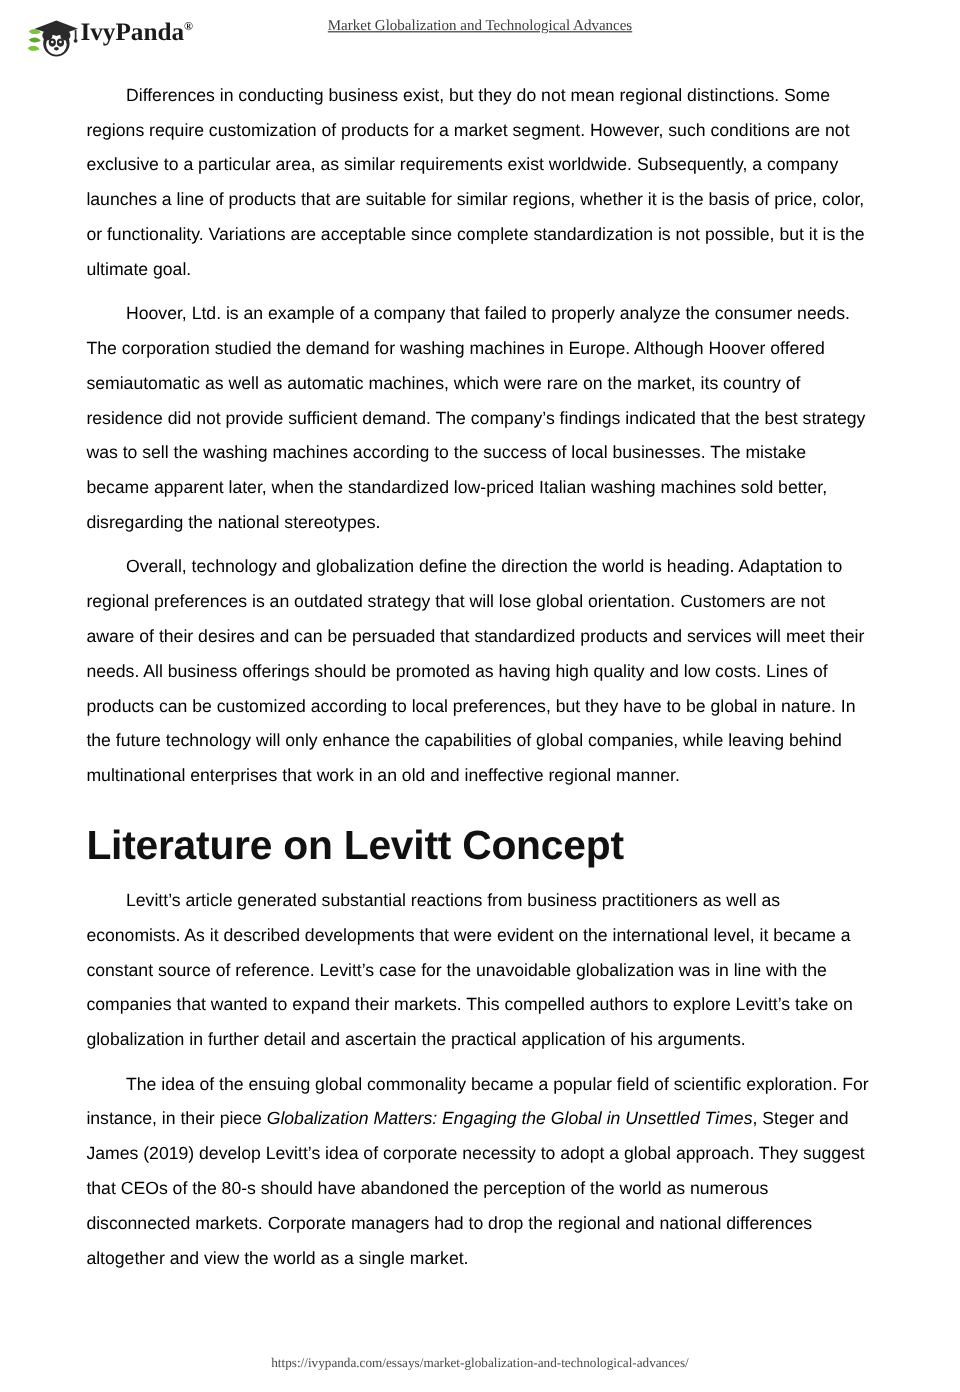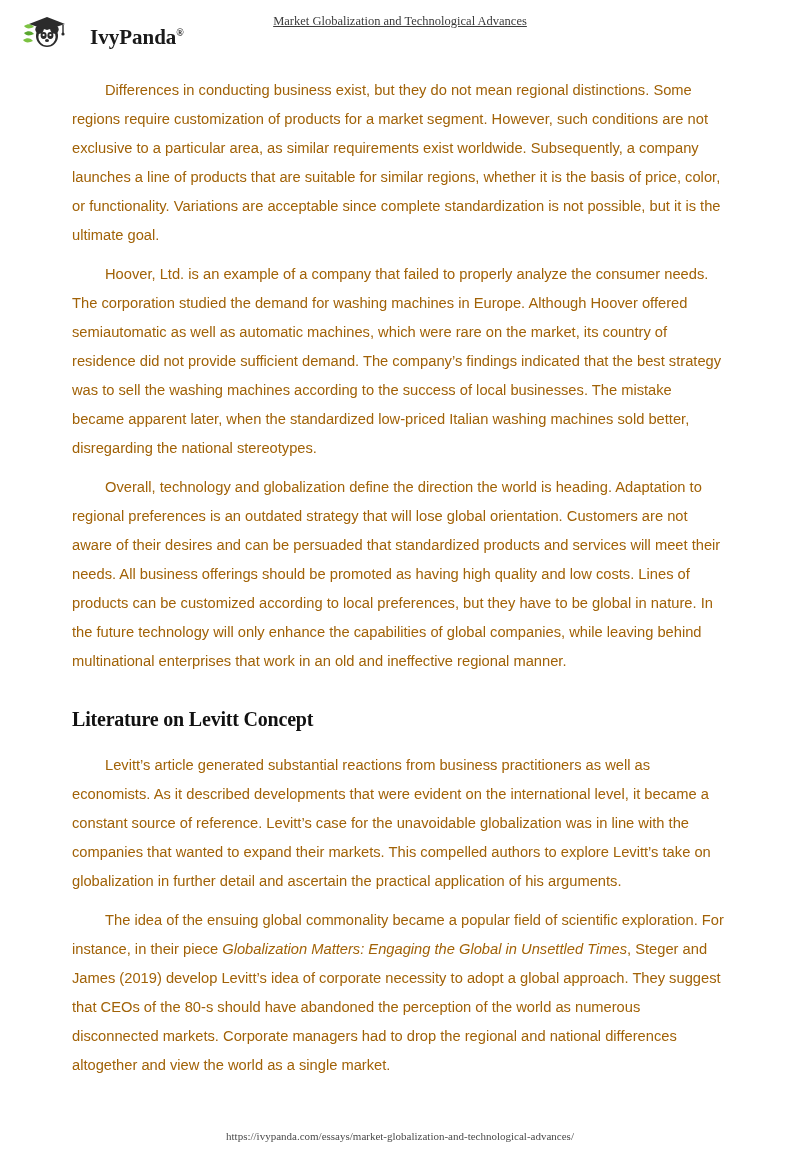--- a/index.html
+++ b/index.html
@@ -31,22 +31,22 @@
     width: 800px;
     height: 62px;
     box-sizing: border-box;
   }
 
   .brand {
     position: absolute;
     left: 22px;
     top: 14px;
     display: flex;
-    align-items: flex-end;
-    gap: 24px;
+    align-items: flex-start;
+    gap: 1px;
   }
 
   .brand-logo {
     width: 44px;
     height: 36px;
     position: relative;
     flex: none;
   }
 
   .brand-text {
@@ -78,31 +78,31 @@
 
   
   .content {
     position: absolute;
     left: 72px;
     top: 66px;
     width: 652px;
   }
 
   p.para {
-    margin: 10px 0 8px 0;
+    margin: 0 0 8px 0;
     font-size: 14.7px;
     line-height: 29px;
     text-indent: 33px;
     text-align: left;
-    color: #a16207;
+    color: #000000;
   }
 
   h2.section-heading {
-    font-family: Liberation Serif, serif;
-    font-size: 20px;
+    font-family: Liberation Sans, sans-serif;
+    font-size: 34px;
     font-weight: bold;
     color: #111111;
     margin: 27px 0 16px 0;
     line-height: 32px;
     letter-spacing: -0.2px;
   }
 
   em { }
 
   

